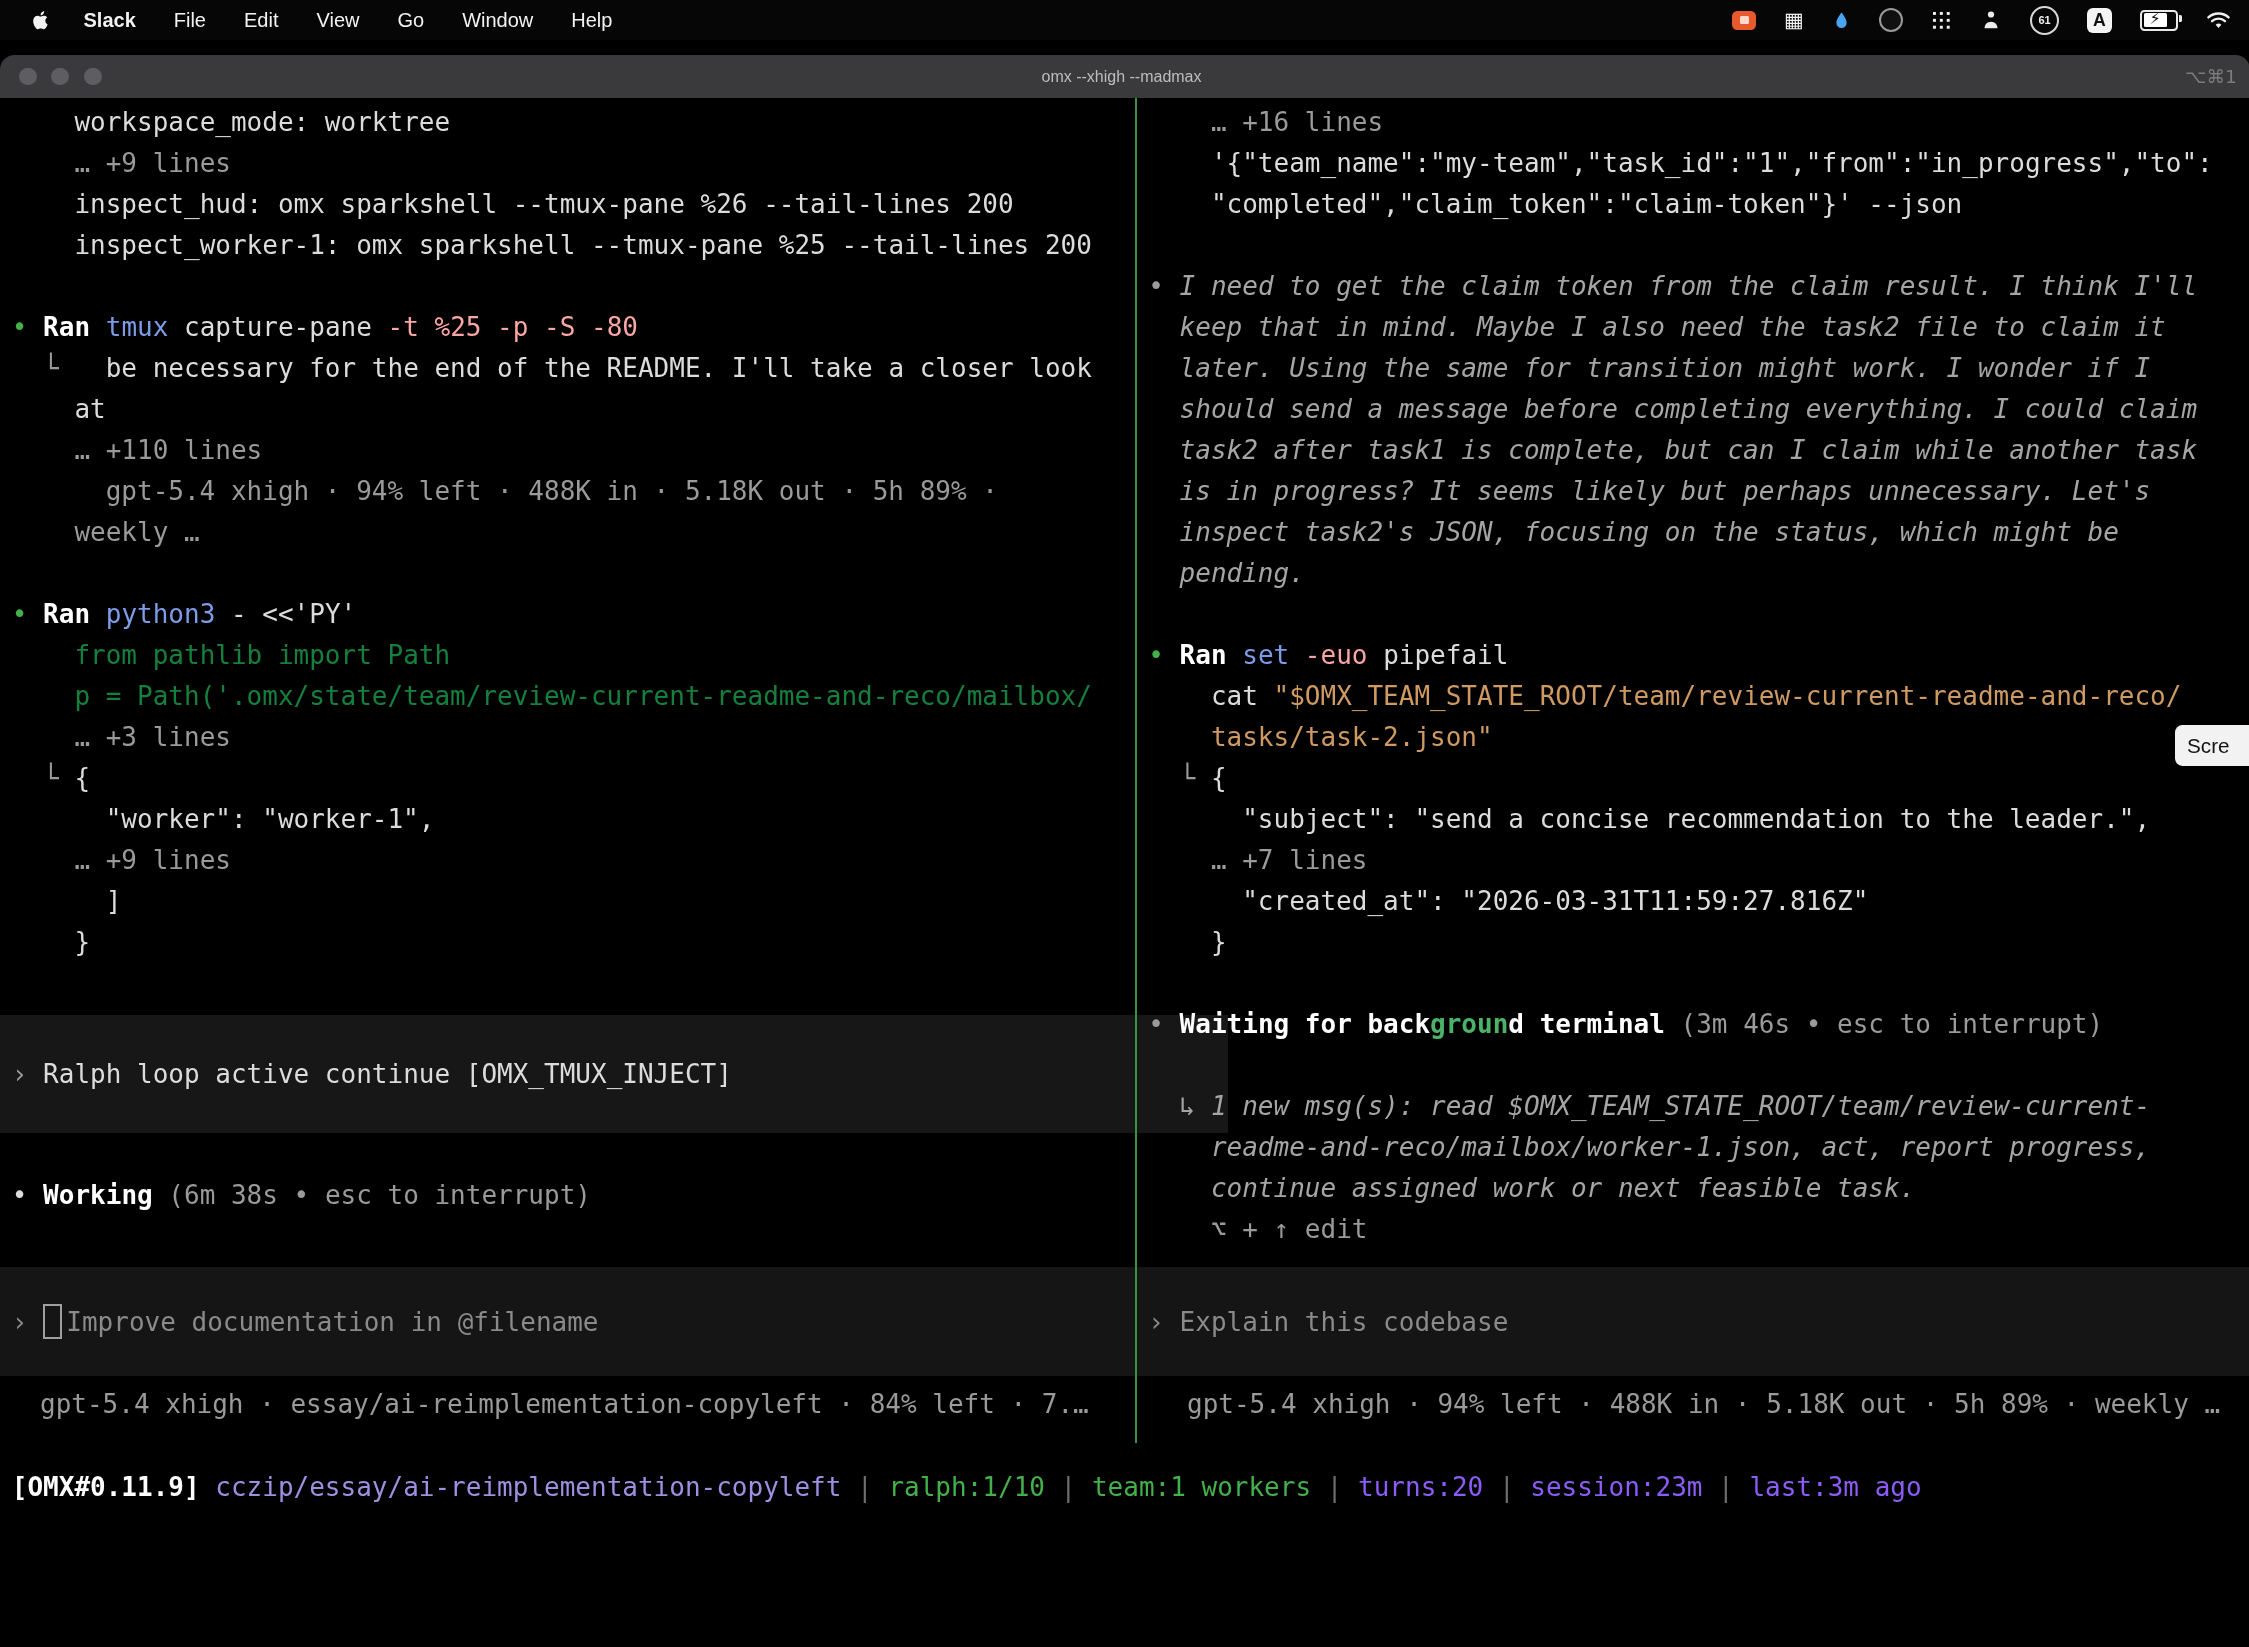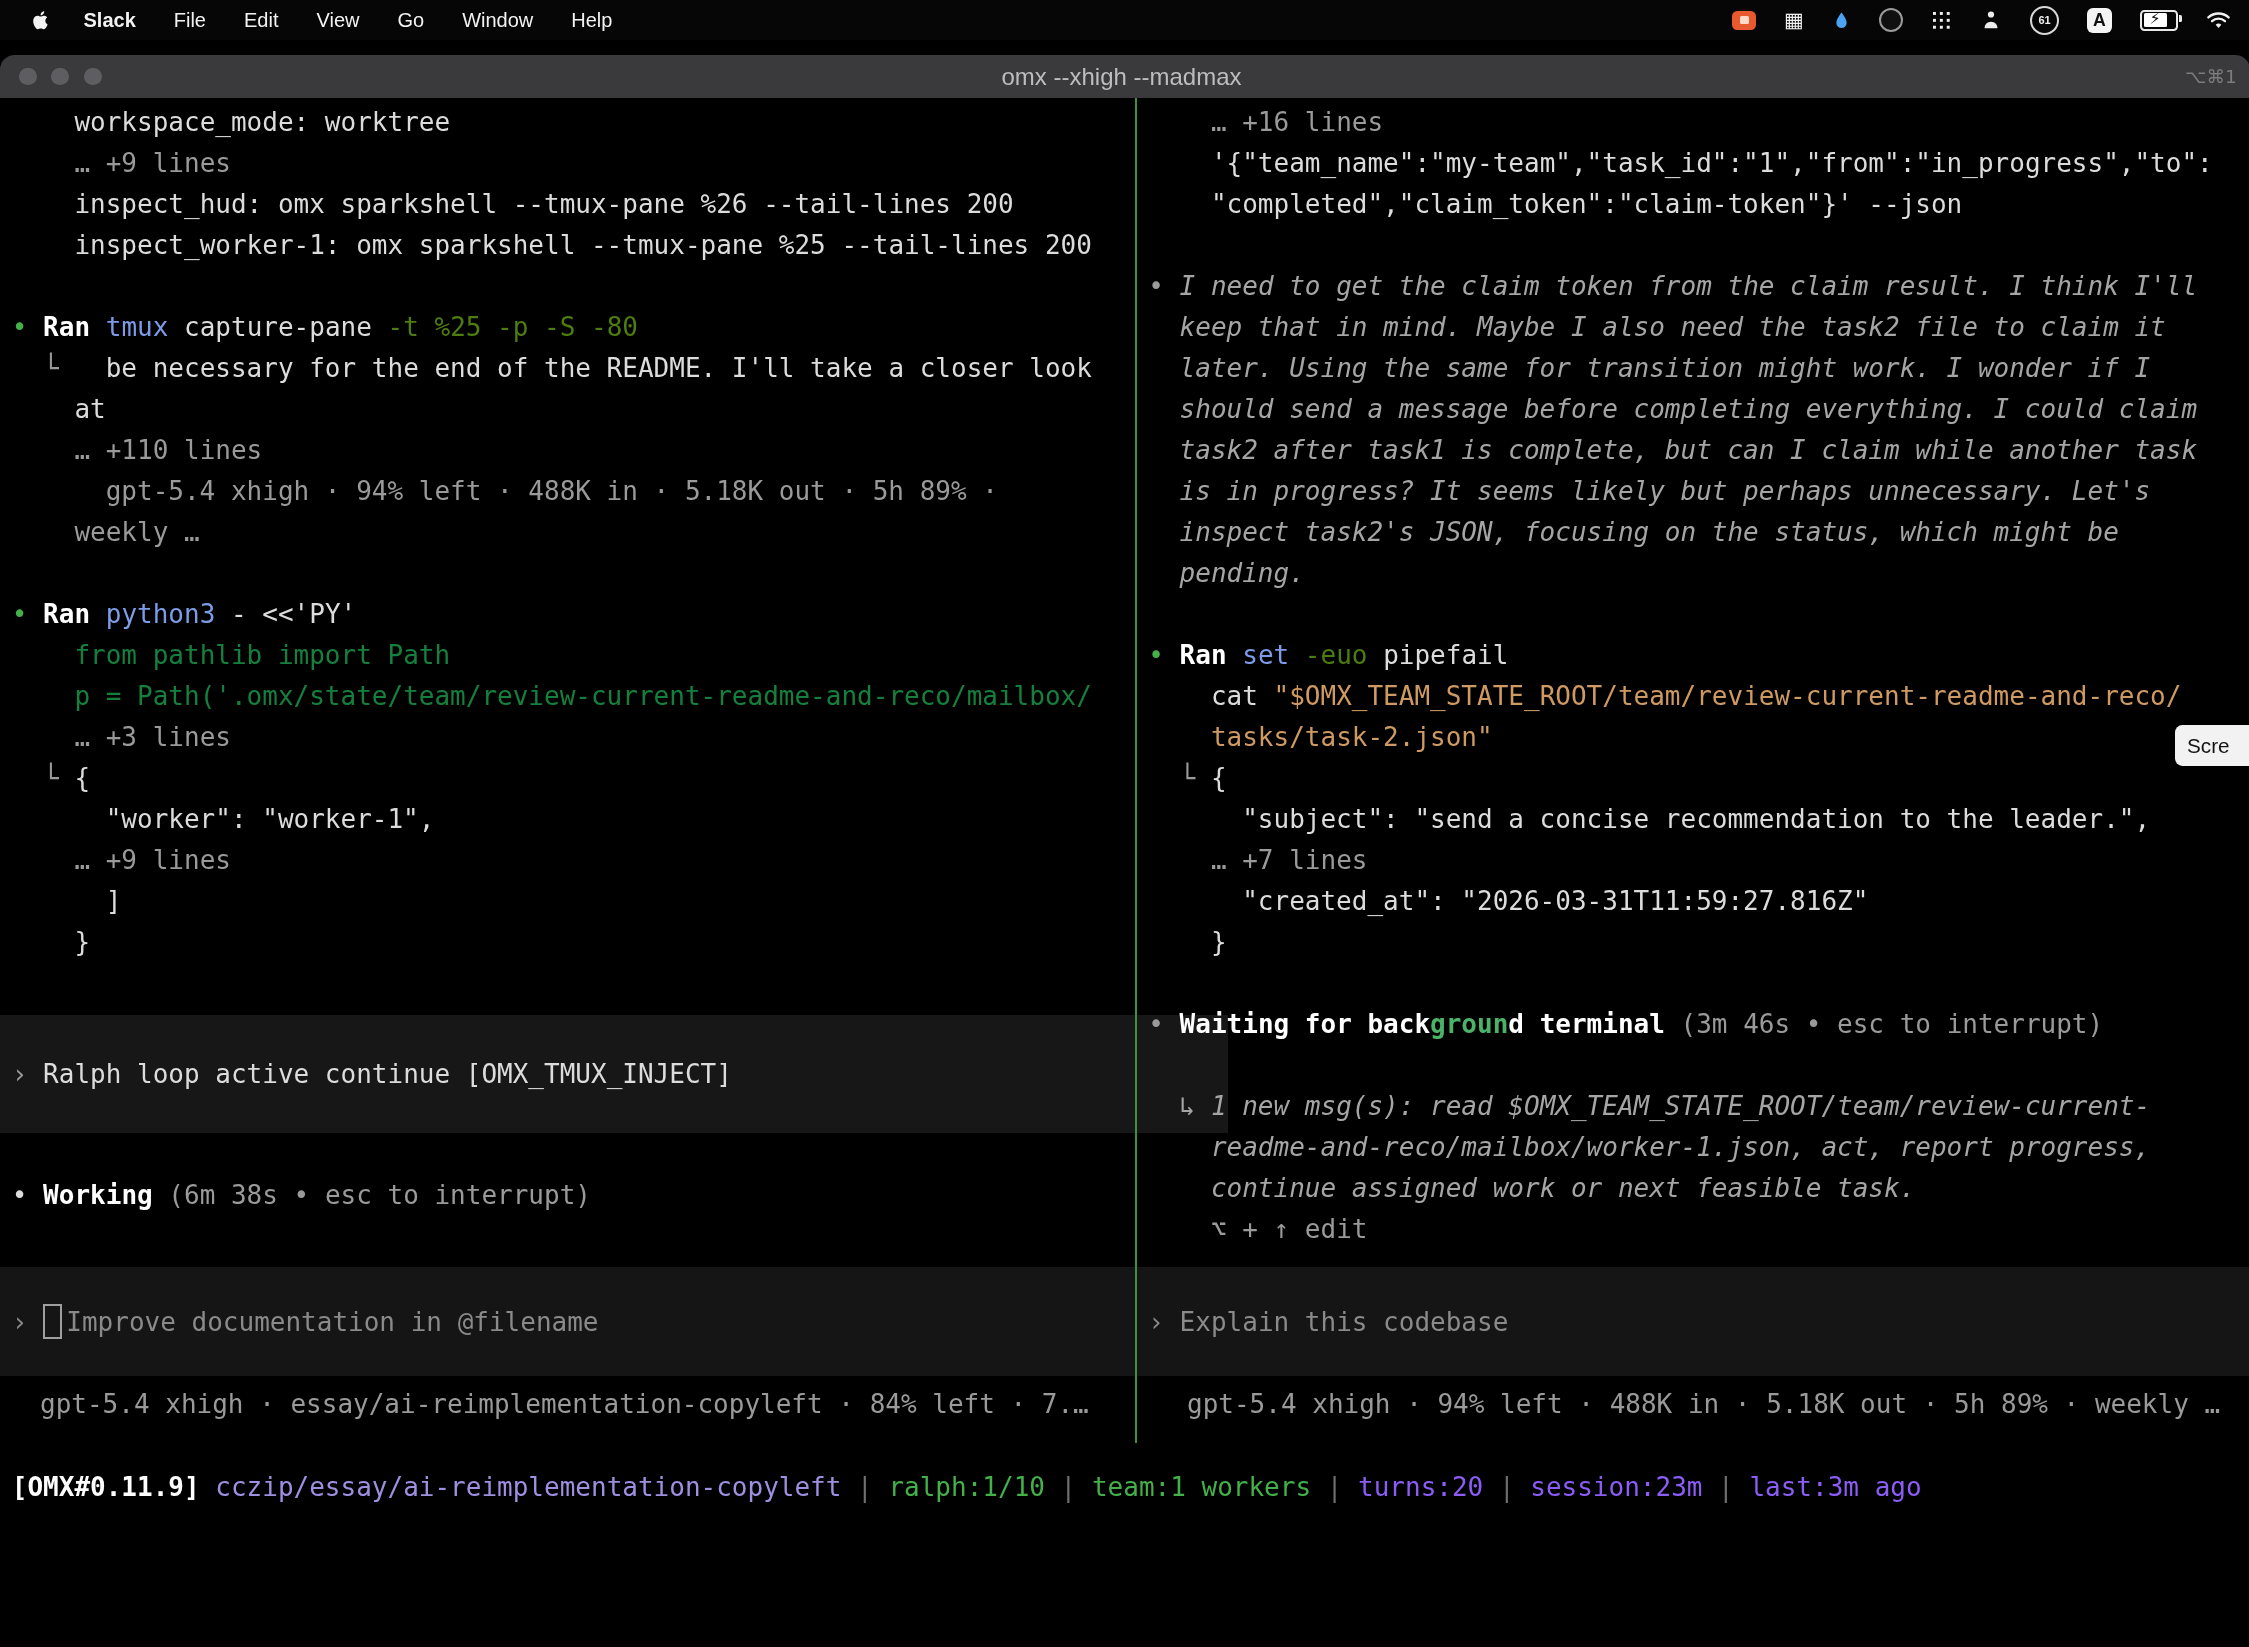--- a/index.html
+++ b/index.html
@@ -31,37 +31,37 @@
   .bat-fill{position:absolute;left:1.5px;top:1.5px;bottom:1.5px;width:70%;background:#fff;border-radius:1.5px;}
   .bolt{position:absolute;left:7.4px;top:-3px;font-family:"DejaVu Sans",sans-serif;font-size:16px;color:#111;}
 
   
   .window{position:absolute;top:55px;left:0;right:0;bottom:0;background:#000;
           border-radius:14.8px 14.8px 0 0;overflow:hidden;}
   .titlebar{position:relative;height:43px;background:#3a3a3c;border-bottom:1.5px solid #161616;}
   .lights{position:absolute;left:19px;top:12.5px;display:flex;gap:14.8px;}
   .light{width:17.7px;height:17.7px;border-radius:50%;background:#5e5e62;}
   .win-title{position:absolute;left:0;right:7px;top:0;height:43px;display:flex;align-items:center;
-             justify-content:center;color:#bdbdbd;font-size:24px;}
+             justify-content:center;color:#bdbdbd;font-size:16px;}
   .win-shortcut{position:absolute;right:13.3px;top:0;height:43px;display:flex;align-items:center;
                 color:#7c7c7c;font-size:18.5px;font-family:"DejaVu Sans",sans-serif;}
 
   
   .term{position:absolute;top:43px;left:0;right:0;height:1496px;background:#000;
         font-family:"DejaVu Sans Mono","DejaVu Sans",monospace;font-size:26px;}
   .pane{position:absolute;top:0;bottom:0;overflow:hidden;}
   .pane.left{left:0;width:1228px;}
   .pane.right{left:1138px;right:0;}
   .divider{position:absolute;left:1135px;top:0;width:2.2px;height:1345px;background:#3c9142;}
   .rows{padding:3.7px 0 0 11.8px;}
   .pane.right .rows{padding-left:10.3px;}
   .trow{height:41px;line-height:41px;white-space:pre;overflow:hidden;}
 
   .c-fg{color:#dcdcdc;} .c-dim{color:#9a9a9a;text-align:right;} .c-b{color:#ffffff;font-weight:bold;}
-  .c-blue{color:#7d9ce8;} .c-red{color:#4d7c0f;} .c-green{color:#43b04a;}
+  .c-blue{color:#7d9ce8;} .c-red{color:#fca5a5;} .c-green{color:#43b04a;}
   .c-code{color:#15803d;} .c-peach{color:#cf9a62;}
   .c-it{color:#a5a5a5;font-style:italic;}
   .c-shimmer{color:#4bb368;font-weight:bold;}
   .c-ghost{color:#8a8a8a;} .c-violet{color:#9e8fe0;} .c-sep{color:#6e6e6e;} .c-dim2{color:#8b5cf6;}
 
   .band{position:absolute;left:0;right:0;display:flex;align-items:center;white-space:pre;
         padding-left:11.8px;}
   .pane.right .band{padding-left:10.3px;}
   .band.loop{top:917px;height:118px;background:#171717;}
   .line-working{position:absolute;left:0;right:0;top:1077px;height:41px;line-height:41px;

